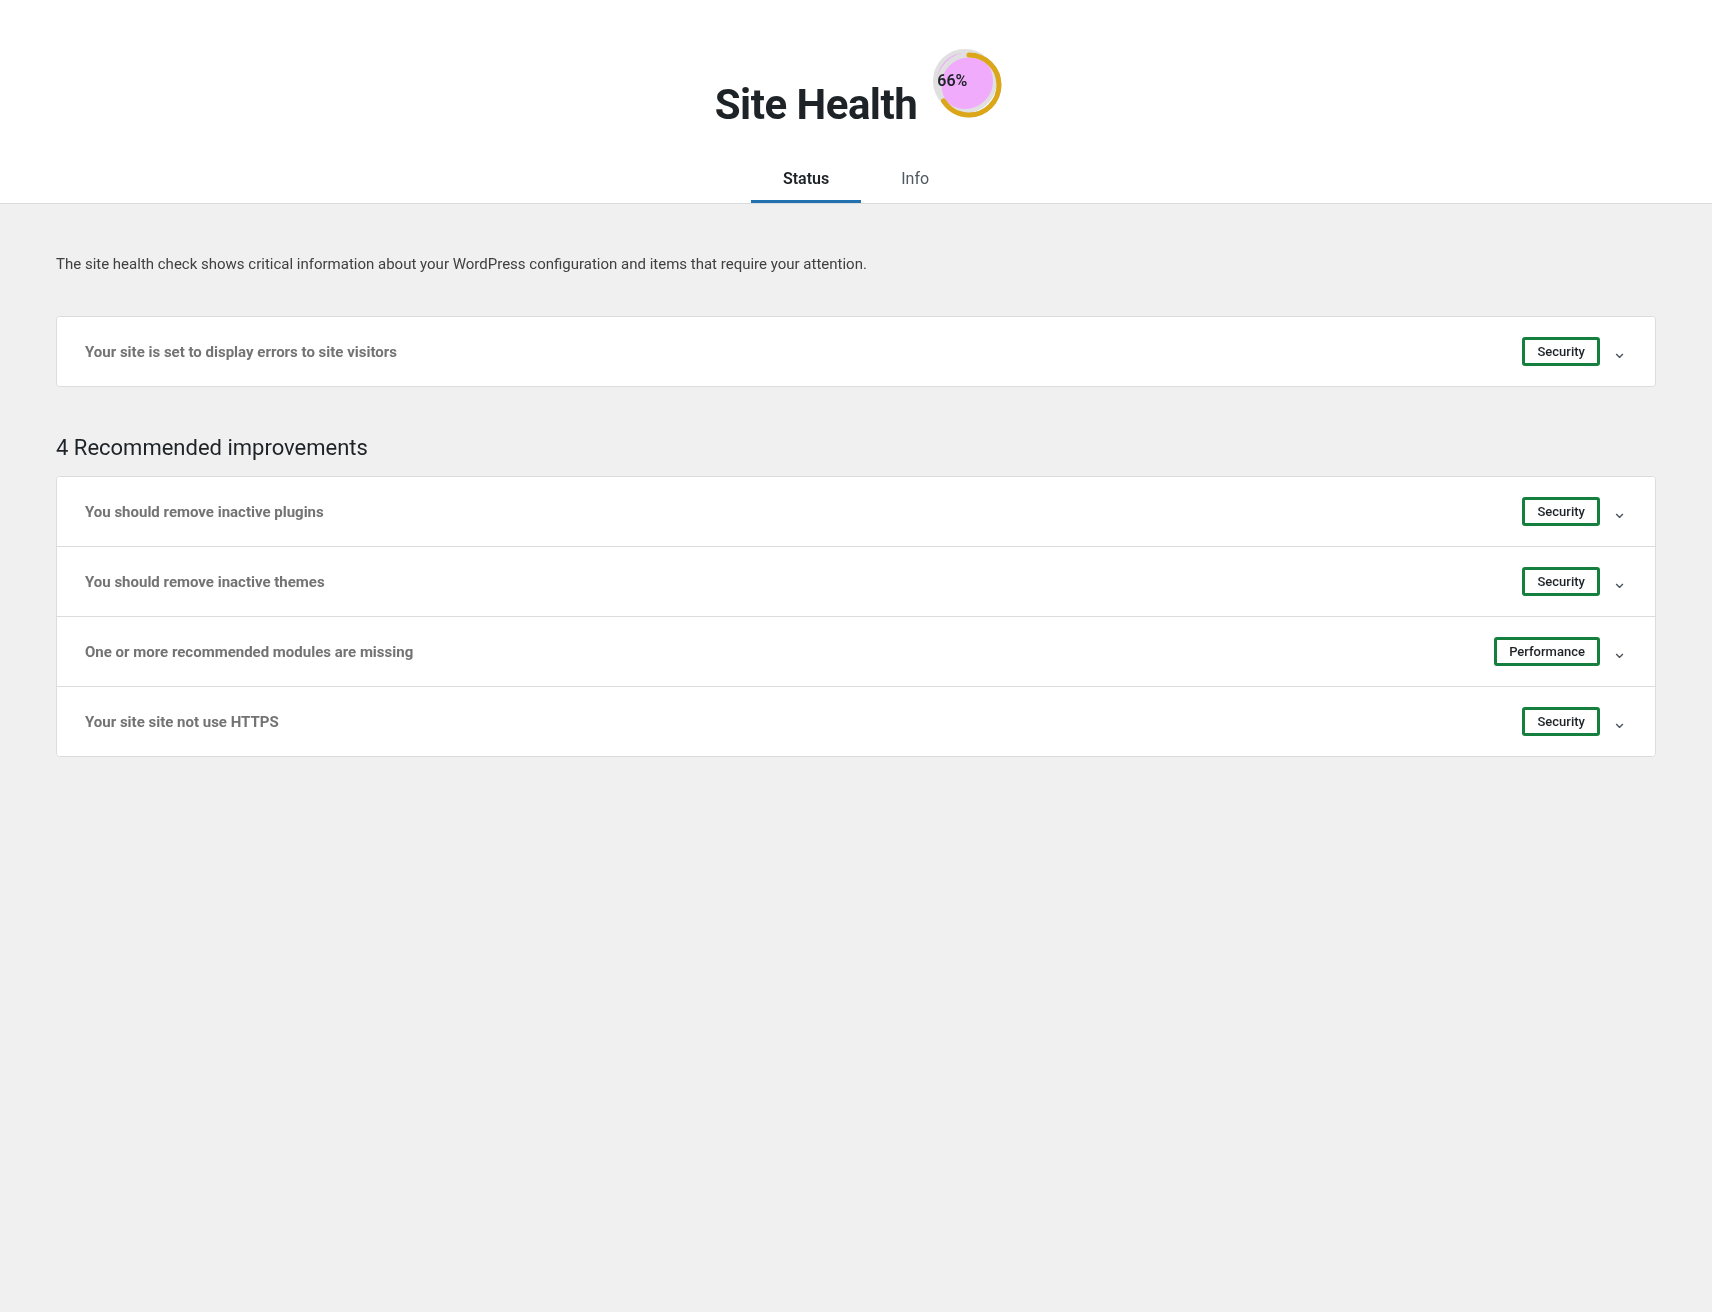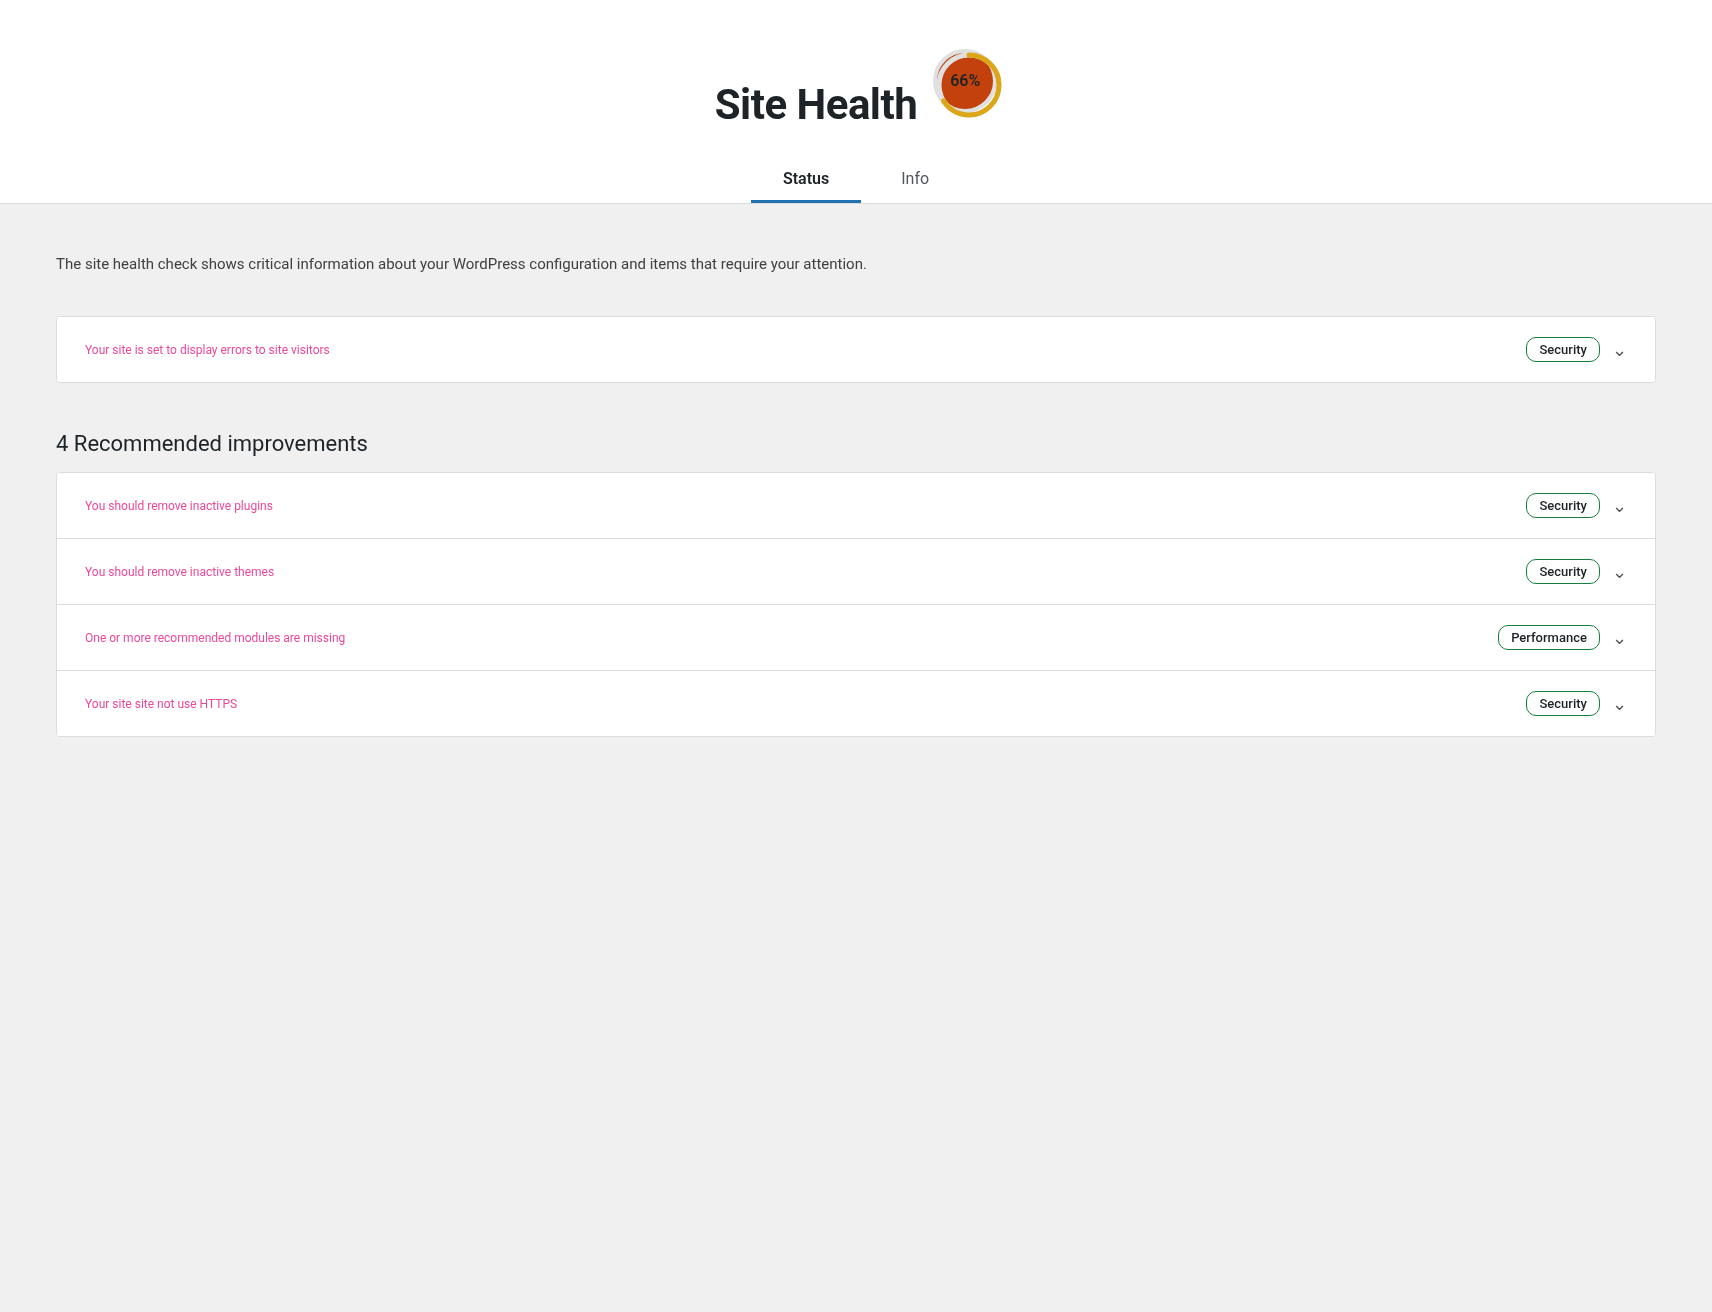--- a/index.html
+++ b/index.html
@@ -39,23 +39,23 @@
       margin-top: 48px;
     }
 
     .health-score-circle {
       width: 64px;
       height: 64px;
       border-radius: 50%;
       border: 4px solid #e0e0e0;
       display: flex;
       align-items: center;
-      justify-content: center;
+      justify-content: flex-start;
       position: relative;
-      background: #c2410c;
+      background: #f0abfc;
     }
 
     .health-score-circle svg {
       position: absolute;
       top: -4px;
       left: -4px;
       width: 72px;
       height: 72px;
       transform: rotate(-90deg);
     }
@@ -135,34 +135,34 @@
       padding: 20px 28px;
       border-bottom: 1px solid #dcdcde;
       background: white;
     }
 
     .issue-row:last-child {
       border-bottom: none;
     }
 
     .issue-label {
-      font-size: 12px;
-      font-weight: 400;
-      color: #ec4899;
+      font-size: 15px;
+      font-weight: 700;
+      color: #737373;
     }
 
     .issue-right {
       display: flex;
       align-items: center;
       gap: 12px;
     }
 
     .tag {
-      border: 1px solid #15803d;
-      border-radius: 10px;
+      border: 3px solid #15803d;
+      border-radius: 3px;
       padding: 4px 12px;
       font-size: 13px;
       font-weight: 500;
       color: #1d2327;
       background: white;
       white-space: nowrap;
     }
 
     .chevron-icon {
       color: #50575e;

